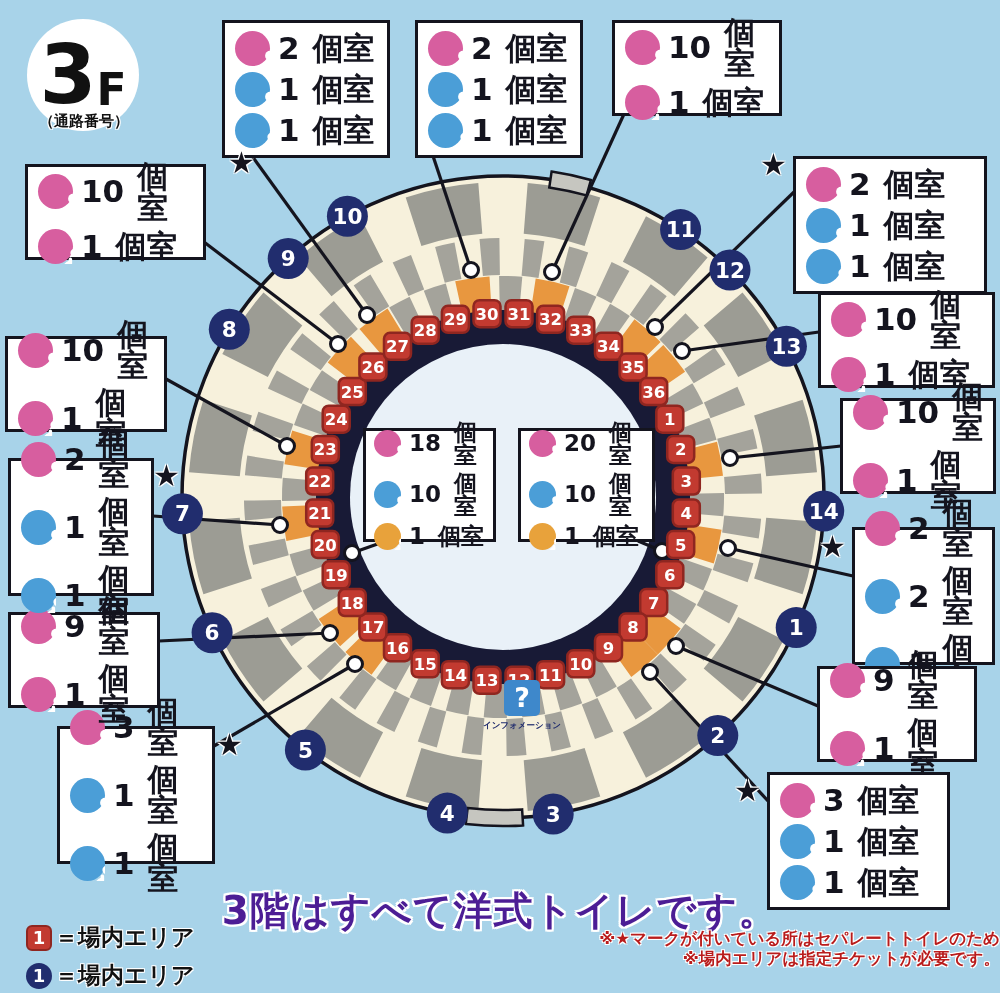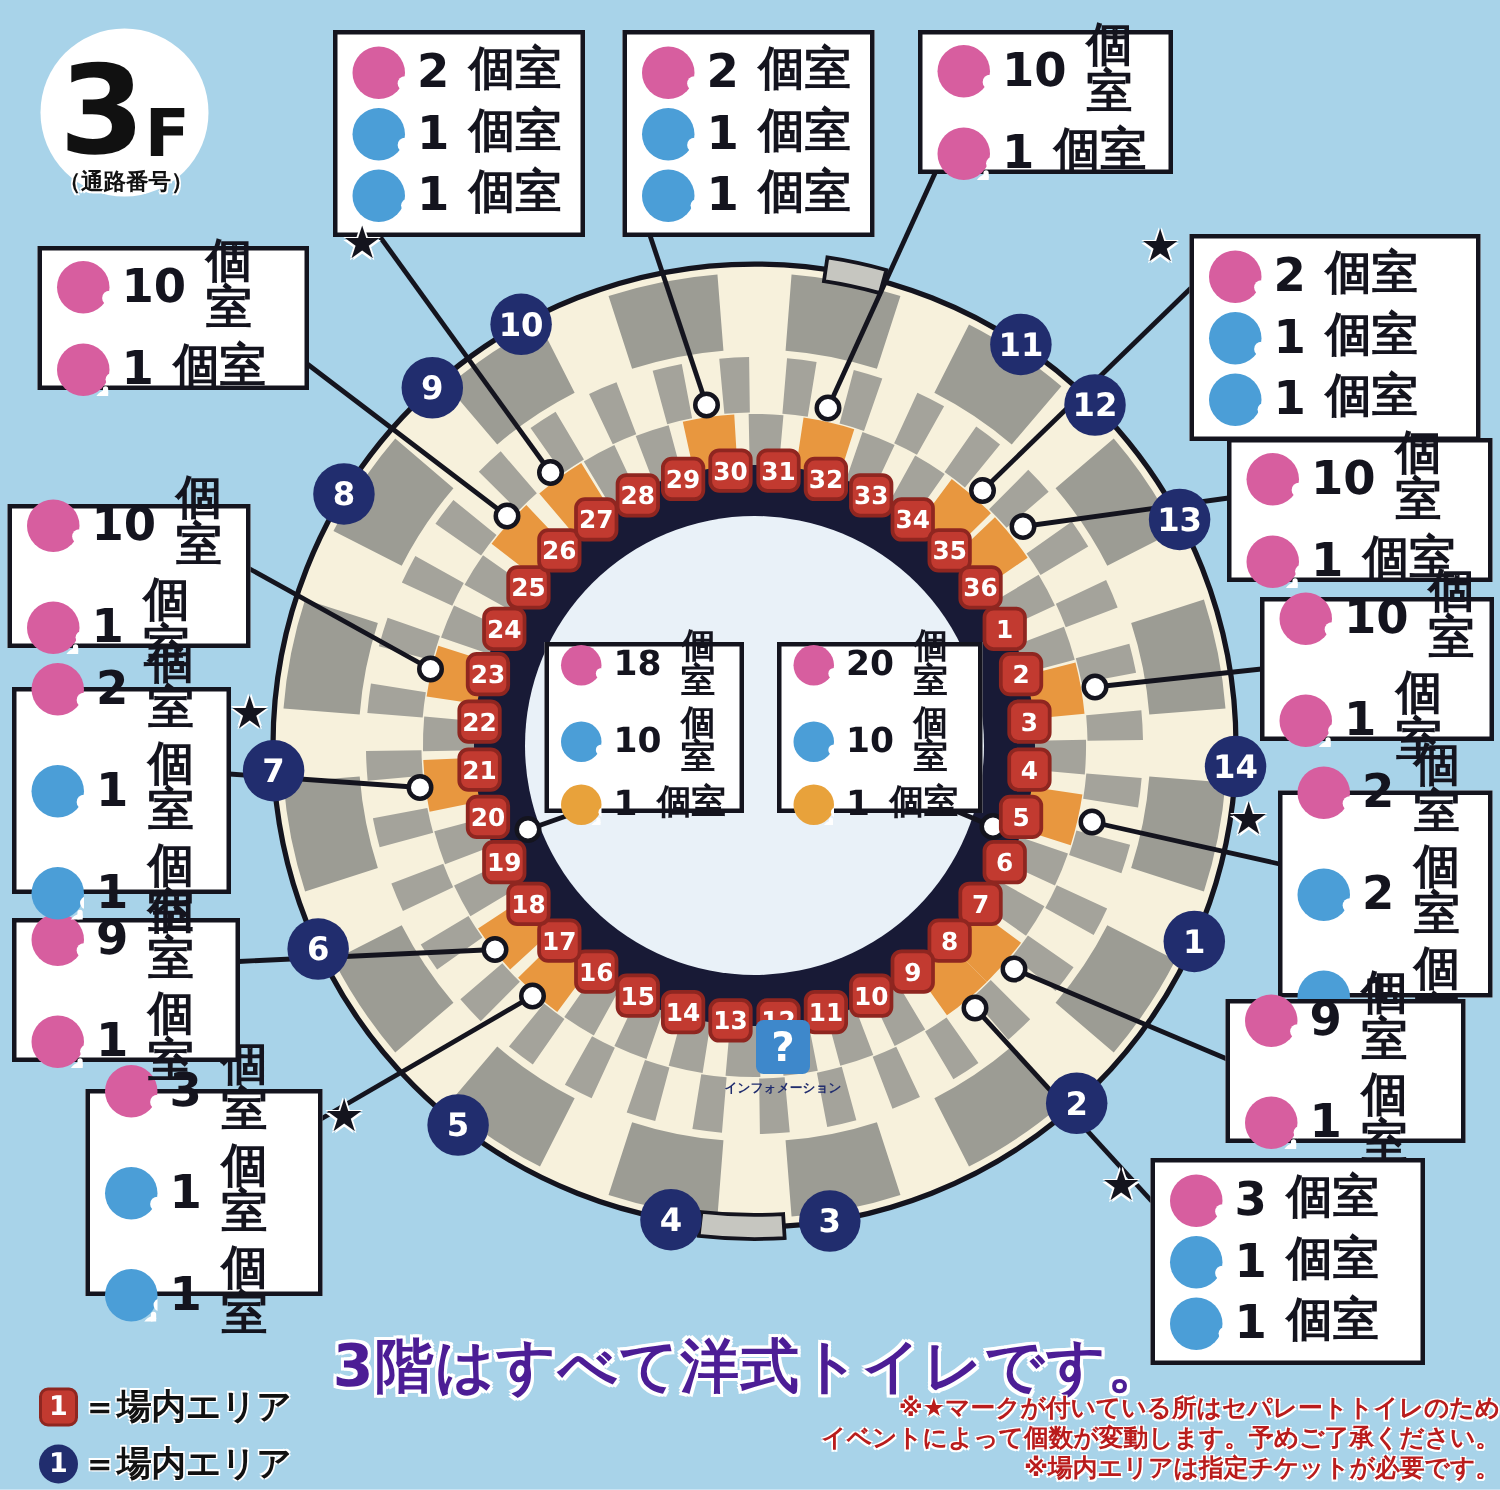--- a/index.html
+++ b/index.html
@@ -12,21 +12,21 @@
   
   .callout{
     position:absolute;background:#fff;border:3.5px solid #14141E;
     box-sizing:border-box;display:flex;flex-direction:column;
     justify-content:center;gap:6px;padding:6px 10px;z-index:5;
   }
   .trow{display:flex;align-items:center;gap:8px;}
   .icn{border-radius:50%;flex:0 0 auto;display:flex;align-items:center;justify-content:center;}
   .icn svg{width:100%;height:100%;display:block;}
   .cnt{font-weight:bold;color:#14141E;line-height:1;}
-  .unit{margin-left:5px;font-family:Liberation Mono, monospace;}
+  .unit{margin-left:5px;}
   .callout.lg .icn{width:35px;height:35px;}
   .callout.lg .cnt{font-size:31px;}
   .callout.sm .icn{width:27px;height:27px;}
   .callout.sm .cnt{font-size:23px;}
   .callout.sm{gap:5px;padding:5px 8px;}
   
   .star{
     position:absolute;font-size:30px;line-height:1;color:#14141E;z-index:6;font-weight:bold;
     text-shadow:1px 1px 0 #fff,-1px -1px 0 #fff,1px -1px 0 #fff,-1px 1px 0 #fff;
   }
@@ -444,21 +444,20 @@
     </div>
     <div class="lrow">
       <span class="lmark gate">1</span>
       <span class="llabel">＝場内エリア</span>
     </div>
   </div>
 
   <div class="heading">3階はすべて洋式トイレです。</div>
   <div class="notes">
     <div>※★マークが付いている所はセパレートトイレのため</div>
-    <div>イベントによって個数が変動します。予めご了承ください。</div>
     <div>※場内エリアは指定チケットが必要です。</div>
   </div>
 
   <div id="callouts">
       <div class="callout lg" style="left: 222px; top: 20px; width: 168px; height: 138px;">
         <div class="trow">
           <span class="icn" style="background: rgb(215, 94, 159);">
             <svg viewBox="-10 -10 20 20">
               <use href="#ic-female"></use>
             </svg>

